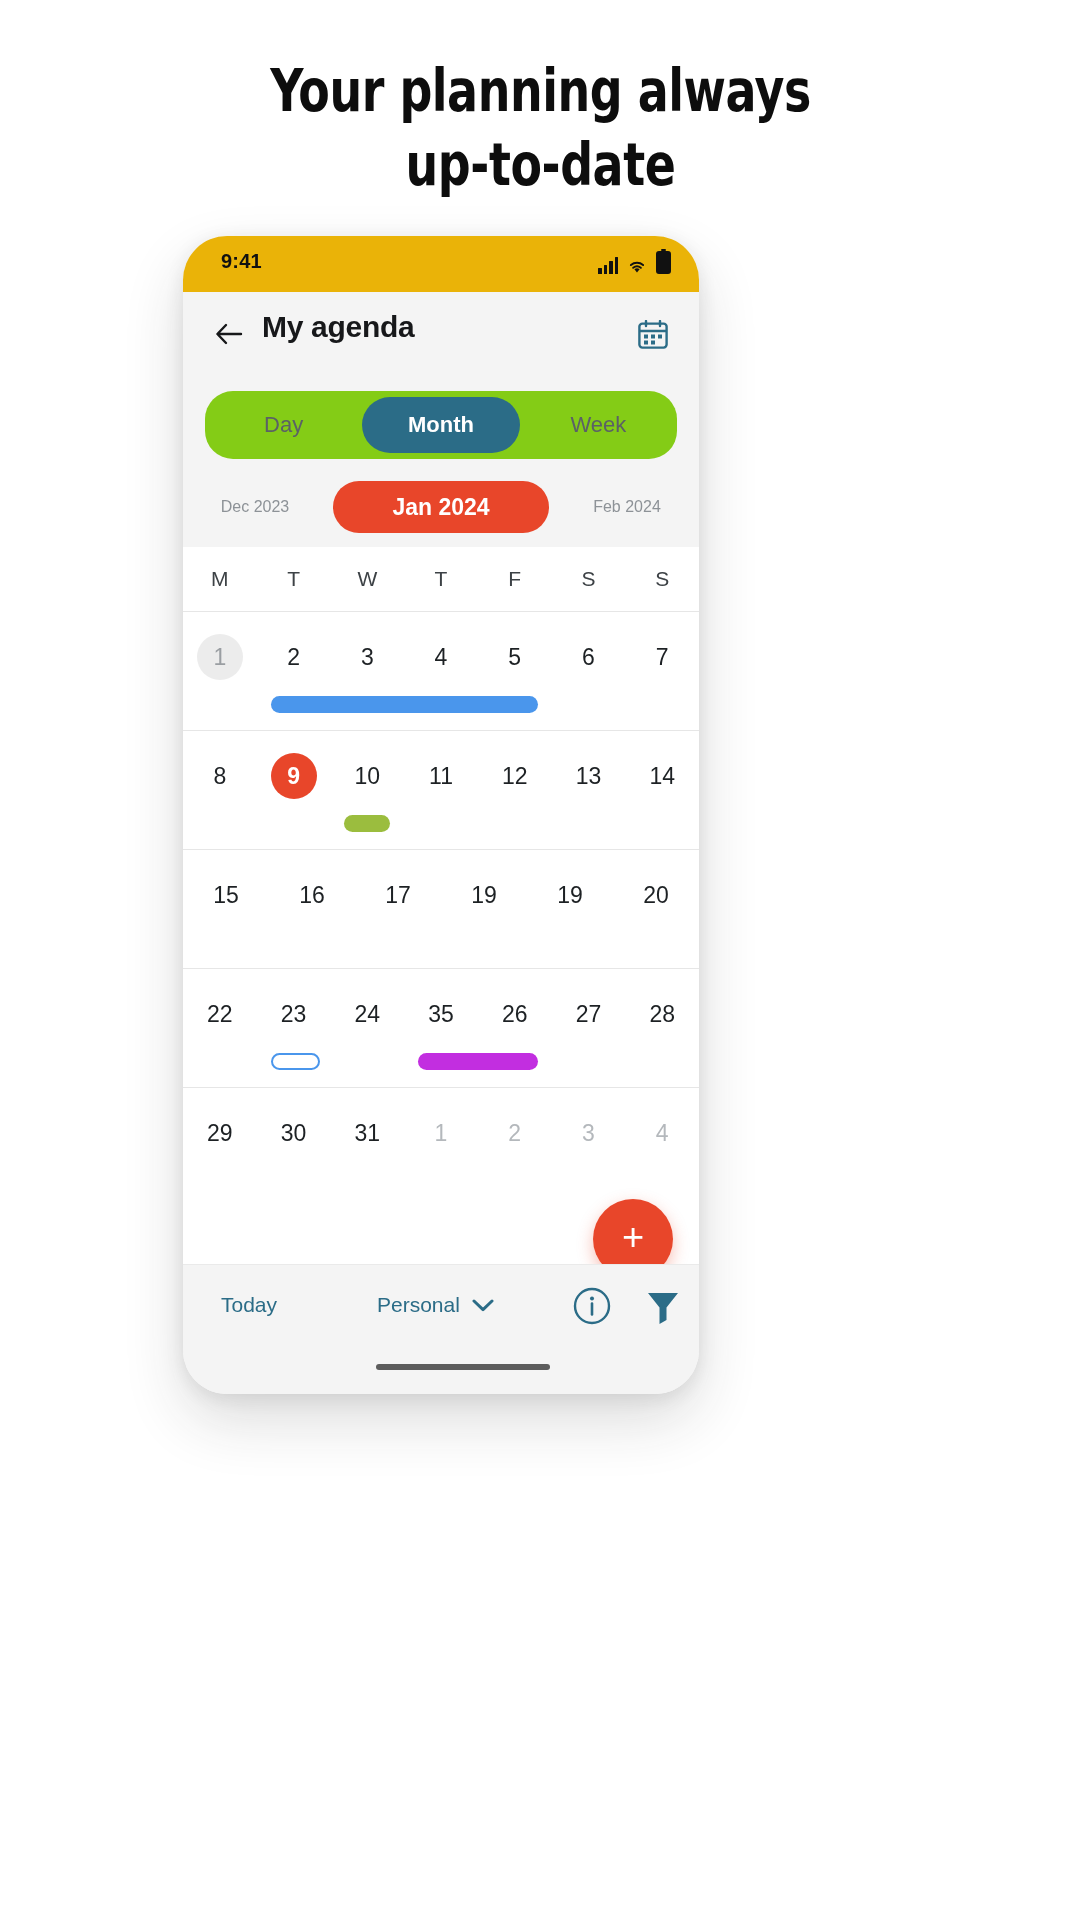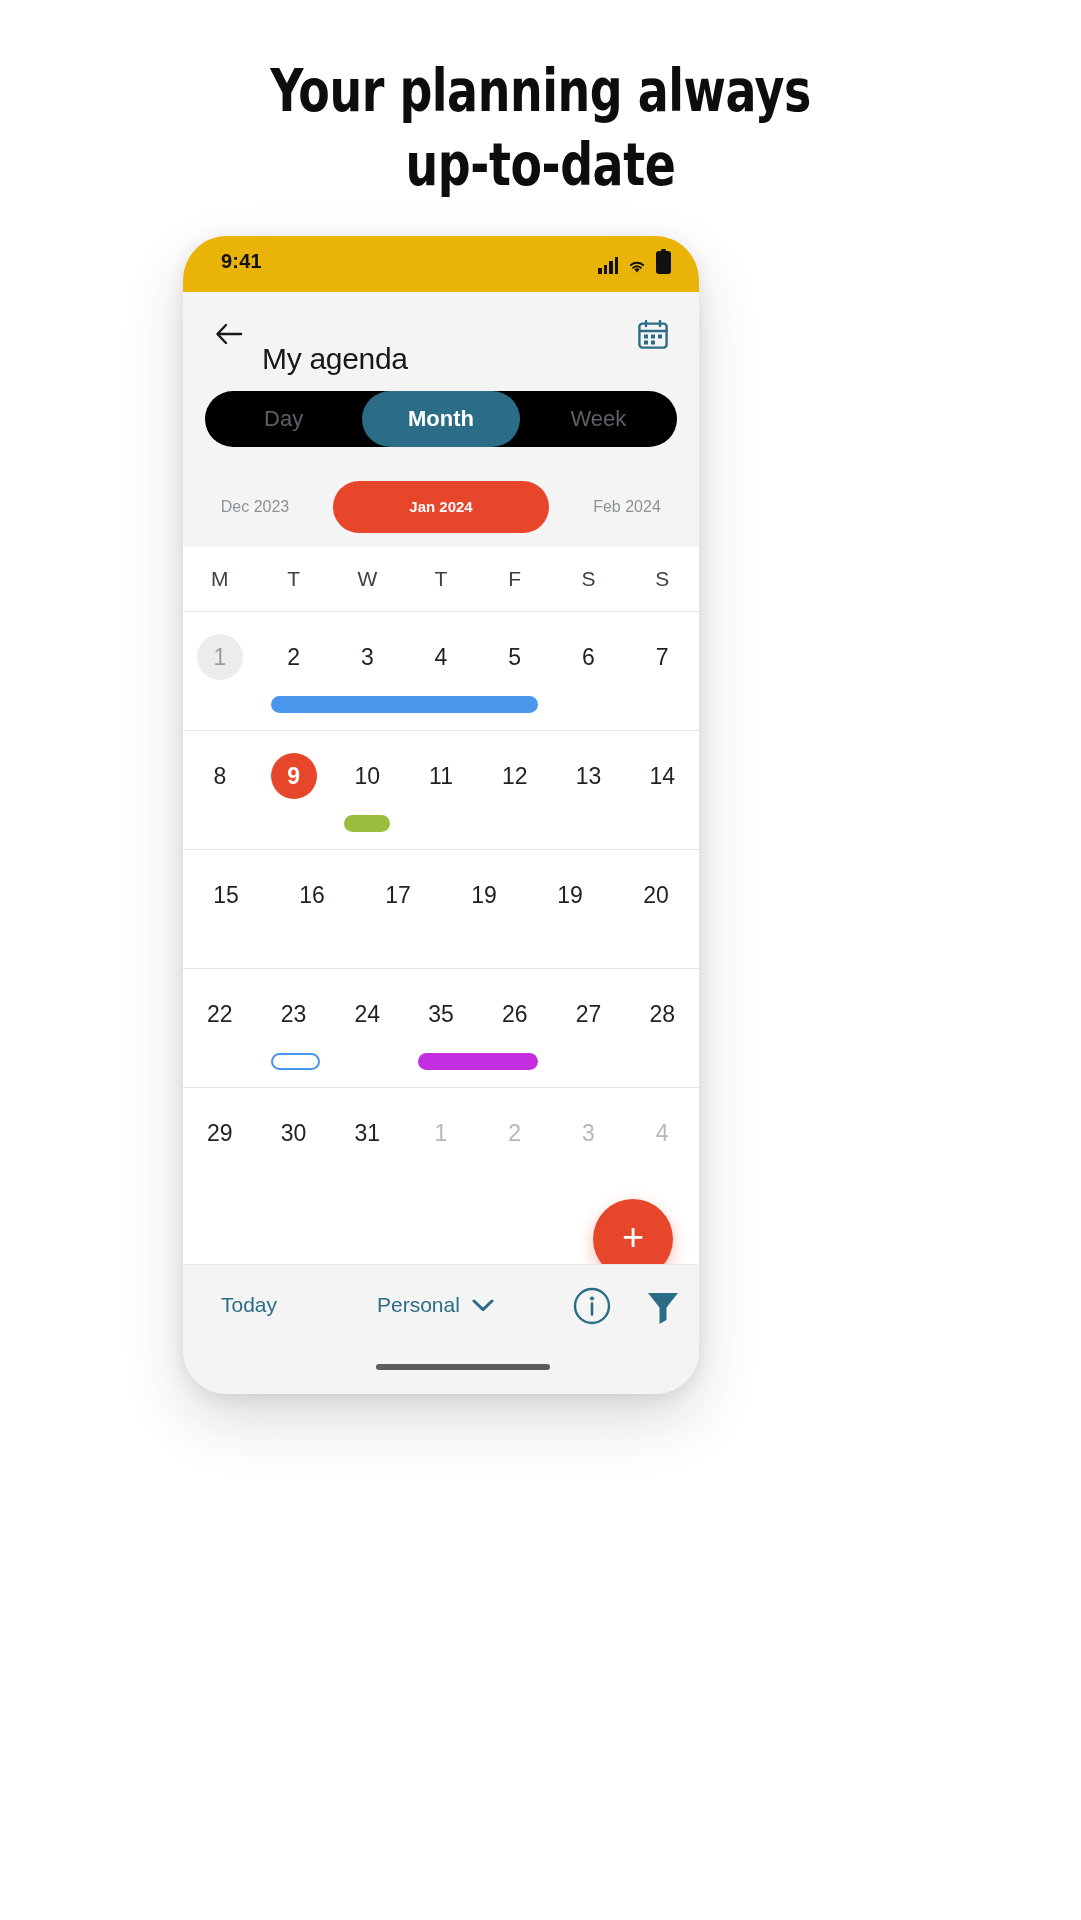--- a/index.html
+++ b/index.html
@@ -57,51 +57,51 @@
   
   .appbar{
     position:absolute;left:0;top:56px;width:516px;height:84px;background:#f4f4f4;
   }
   .back-arrow{
     position:absolute;left:26px;top:22px;width:40px;height:40px;
     display:flex;align-items:center;justify-content:center;cursor:pointer;
   }
   .page-title{
     position:absolute;left:79px;top:18px;
-    font-size:30px;font-weight:400;color:#17181a;letter-spacing:-.3px;margin-top:32px;
+    font-size:30px;font-weight:700;color:#17181a;letter-spacing:-.3px;
   }
   .cal-icon{
     position:absolute;right:26px;top:22px;width:40px;height:40px;
     display:flex;align-items:center;justify-content:center;cursor:pointer;
   }
 
   
   .seg-wrap{
-    position:absolute;left:22px;top:155px;width:472px;height:56px;
-    background:#000000;border-radius:28px;display:flex;align-items:center;
+    position:absolute;left:22px;top:155px;width:472px;height:68px;
+    background:#84cc16;border-radius:28px;display:flex;align-items:center;
   }
   .seg{
     flex:1;height:56px;display:flex;align-items:center;justify-content:center;
     font-size:22px;color:#5b6166;border-radius:28px;cursor:pointer;
     user-select:none;
   }
   .seg.active{background:#2b6c87;color:#ffffff;font-weight:600;}
 
   
   .month-row{
     position:absolute;left:0;top:231px;width:516px;height:80px;
     display:flex;align-items:center;background:#f4f4f4;
   }
   .month{
     flex:1;text-align:center;font-size:16px;color:#8d9297;cursor:pointer;
     user-select:none;
   }
   .month.current{
     flex:0 0 216px;background:#e8462a;color:#fff;border-radius:26px;
-    height:52px;line-height:52px;font-size:15px;font-weight:600;
+    height:52px;line-height:52px;font-size:23px;font-weight:600;
     margin:0 6px;
   }
 
   
   .cal{
     position:absolute;left:0;top:311px;width:516px;height:718px;background:#ffffff;
   }
   .dow-row{
     display:flex;height:64px;align-items:center;
     border-bottom:1px solid #e6e6e6;

